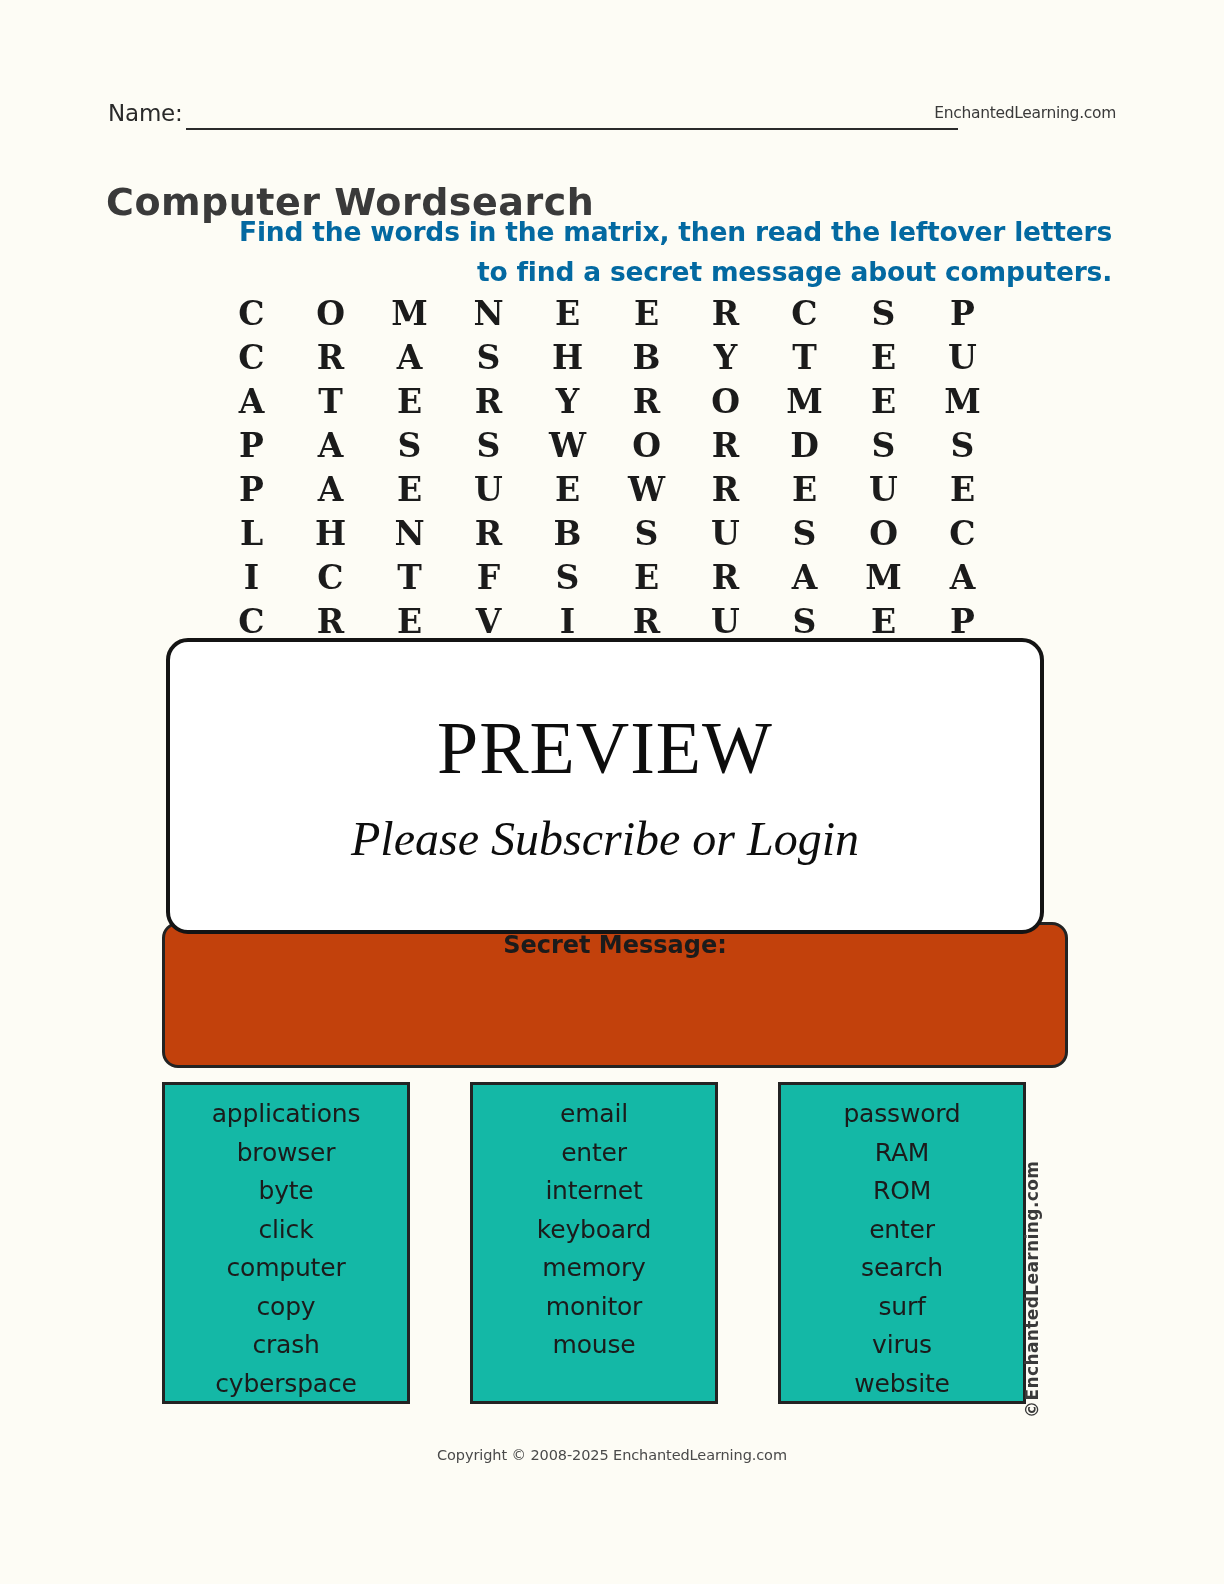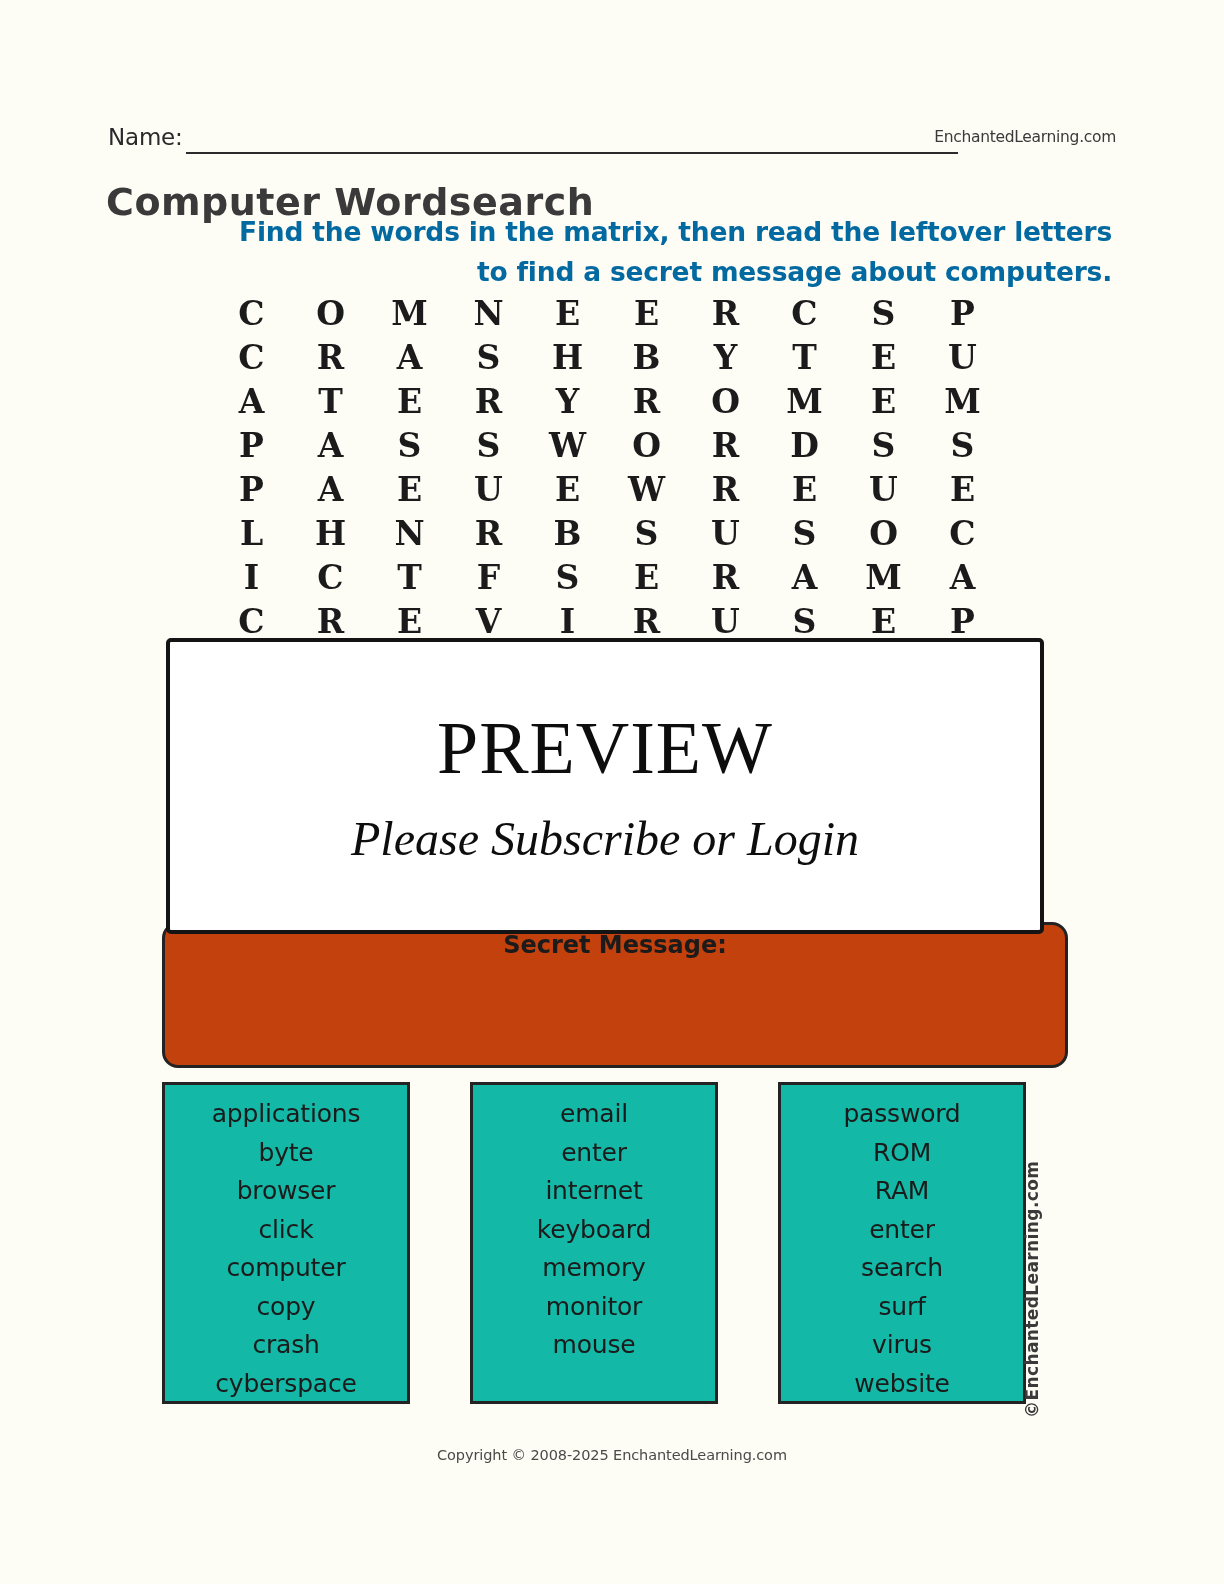--- a/index.html
+++ b/index.html
@@ -17,21 +17,20 @@
     overflow: hidden;
   }
 
   
   #header-row {
     position: absolute;
     left: 108px;
     top: 100px;
     width: 1008px;
     height: 34px;
-    margin-top: 24px;
   }
   #name-label {
     position: absolute;
     left: 0;
     top: 0;
     font-size: 23px;
     font-family: "DejaVu Sans", sans-serif;
     color: #2a2a2a;
     letter-spacing: -0.2px;
   }
@@ -184,21 +183,21 @@
   
   #preview-overlay {
     position: absolute;
     left: 166px;
     top: 638px;
     width: 878px;
     height: 296px;
     box-sizing: border-box;
     background: #ffffff;
     border: 4px solid #141414;
-    border-radius: 5px;
+    border-radius: 22px;
     z-index: 30;
     display: flex;
     flex-direction: column;
     align-items: center;
     justify-content: center;
   }
   #preview-title {
     font-family: "Liberation Serif", "DejaVu Serif", serif;
     font-size: 74px;
     color: #0d0d0d;
@@ -326,41 +325,41 @@
       <span class="grid-cell">P</span>
     </div>
   </div>
 
 <div id="secret-box">
   <div id="secret-label">Secret Message:</div>
 </div>
 
 <div class="word-box" id="word-box-1">
     <div class="word-item">applications</div>
+    <div class="word-item">browser</div>
     <div class="word-item">byte</div>
-    <div class="word-item">browser</div>
     <div class="word-item">click</div>
     <div class="word-item">computer</div>
     <div class="word-item">copy</div>
     <div class="word-item">crash</div>
     <div class="word-item">cyberspace</div>
   </div>
 <div class="word-box" id="word-box-2">
     <div class="word-item">email</div>
     <div class="word-item">enter</div>
     <div class="word-item">internet</div>
     <div class="word-item">keyboard</div>
     <div class="word-item">memory</div>
     <div class="word-item">monitor</div>
     <div class="word-item">mouse</div>
   </div>
 <div class="word-box" id="word-box-3">
     <div class="word-item">password</div>
+    <div class="word-item">RAM</div>
     <div class="word-item">ROM</div>
-    <div class="word-item">RAM</div>
     <div class="word-item">enter</div>
     <div class="word-item">search</div>
     <div class="word-item">surf</div>
     <div class="word-item">virus</div>
     <div class="word-item">website</div>
   </div>
 
 <div id="side-brand">©EnchantedLearning.com</div>
 
 <div id="footer-copyright">Copyright © 2008-2025 EnchantedLearning.com</div>

